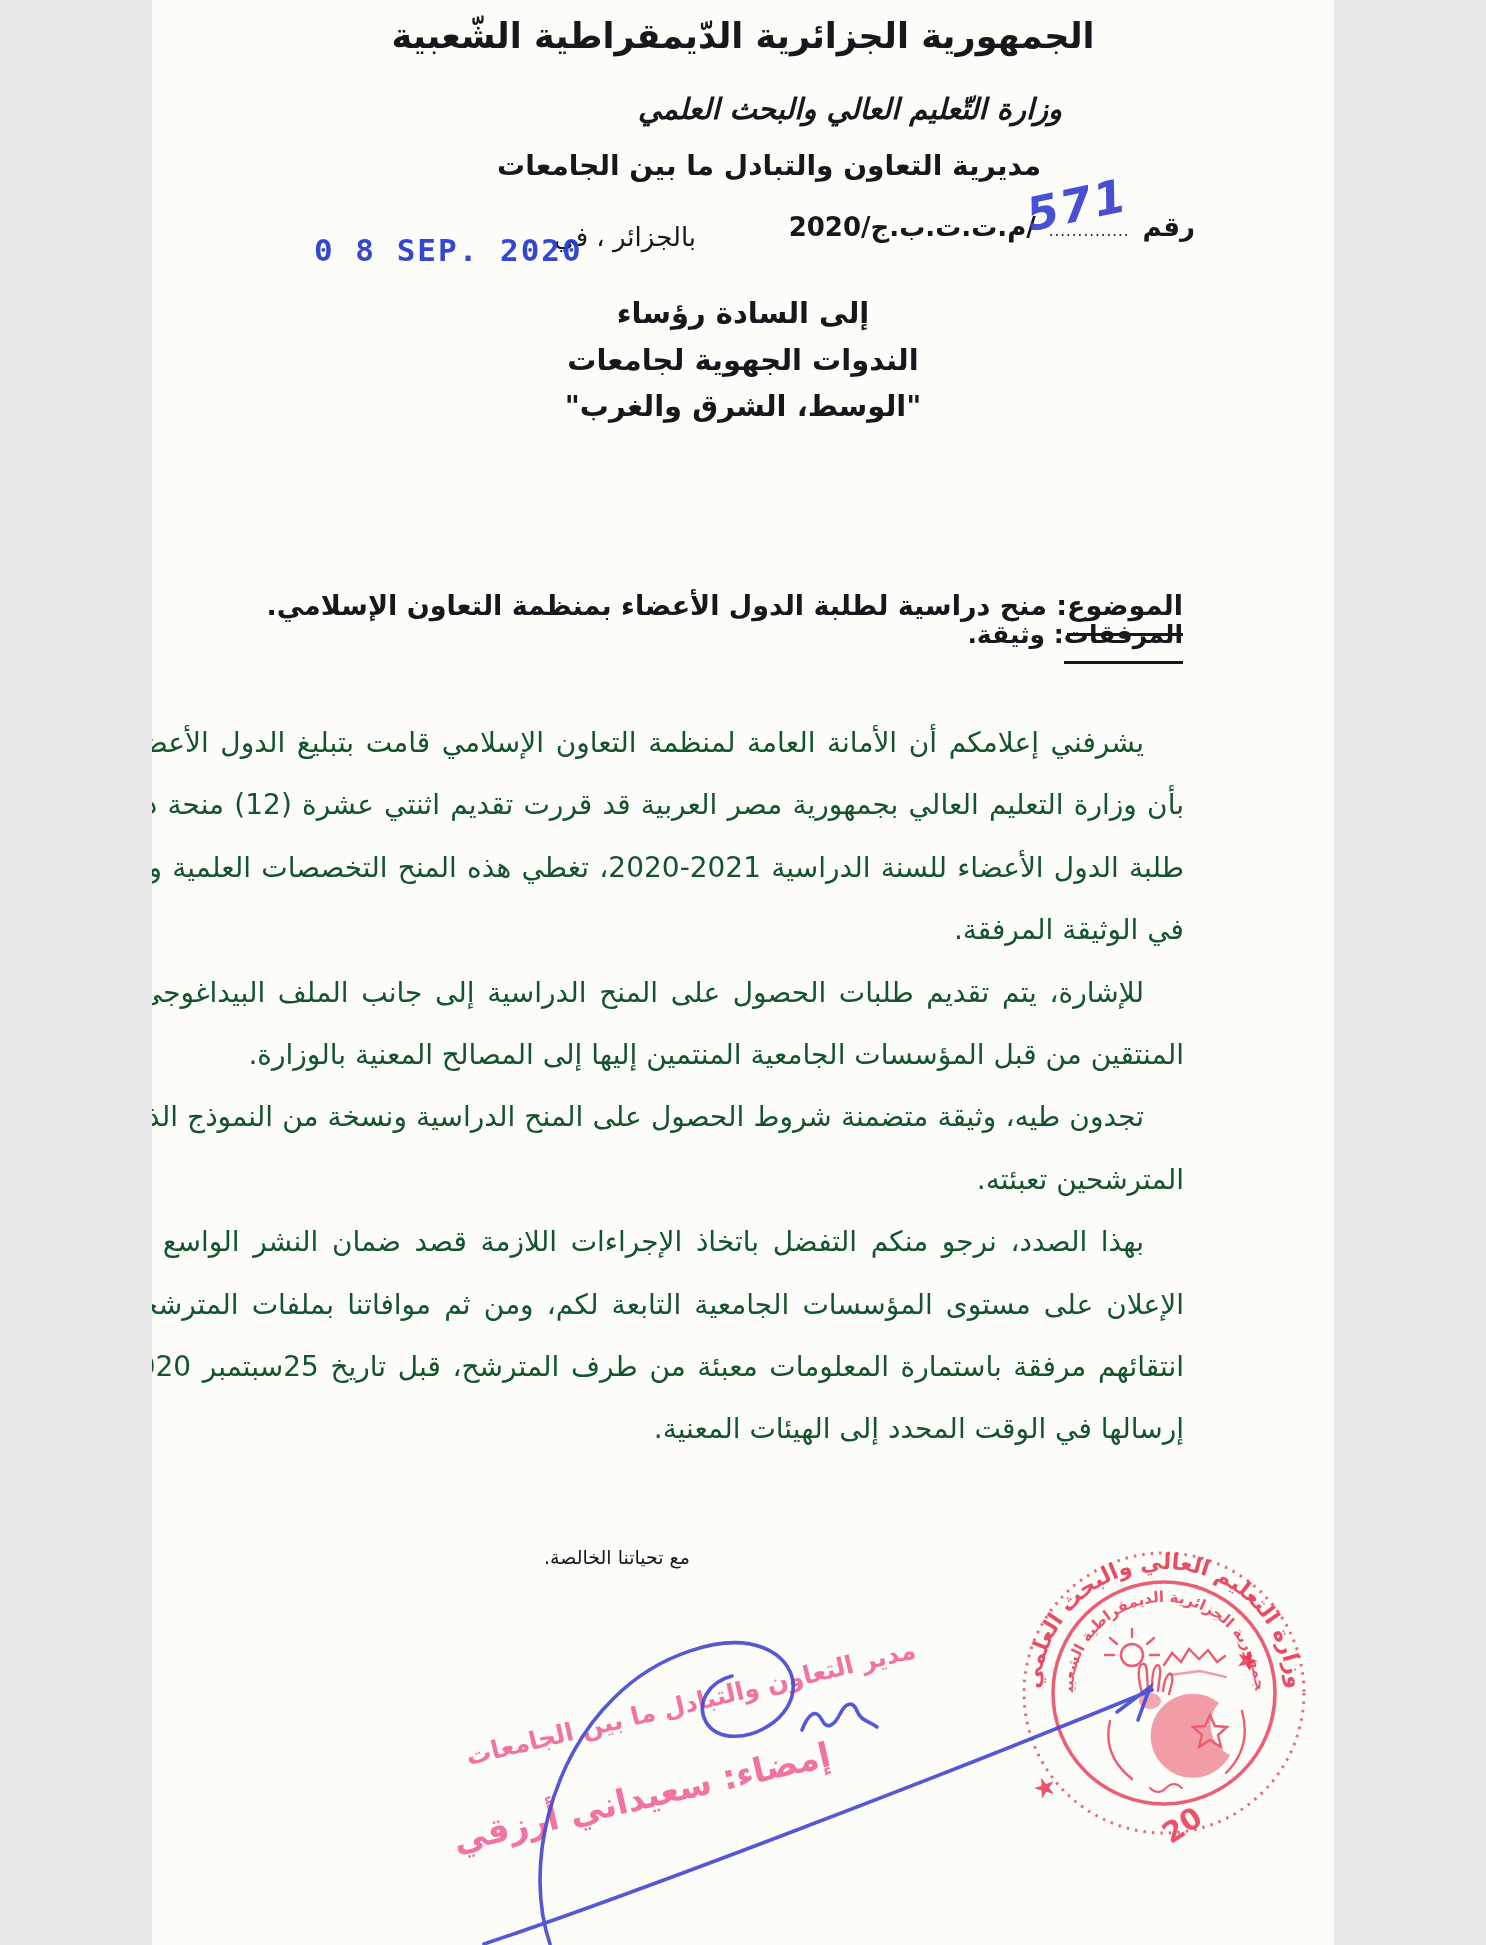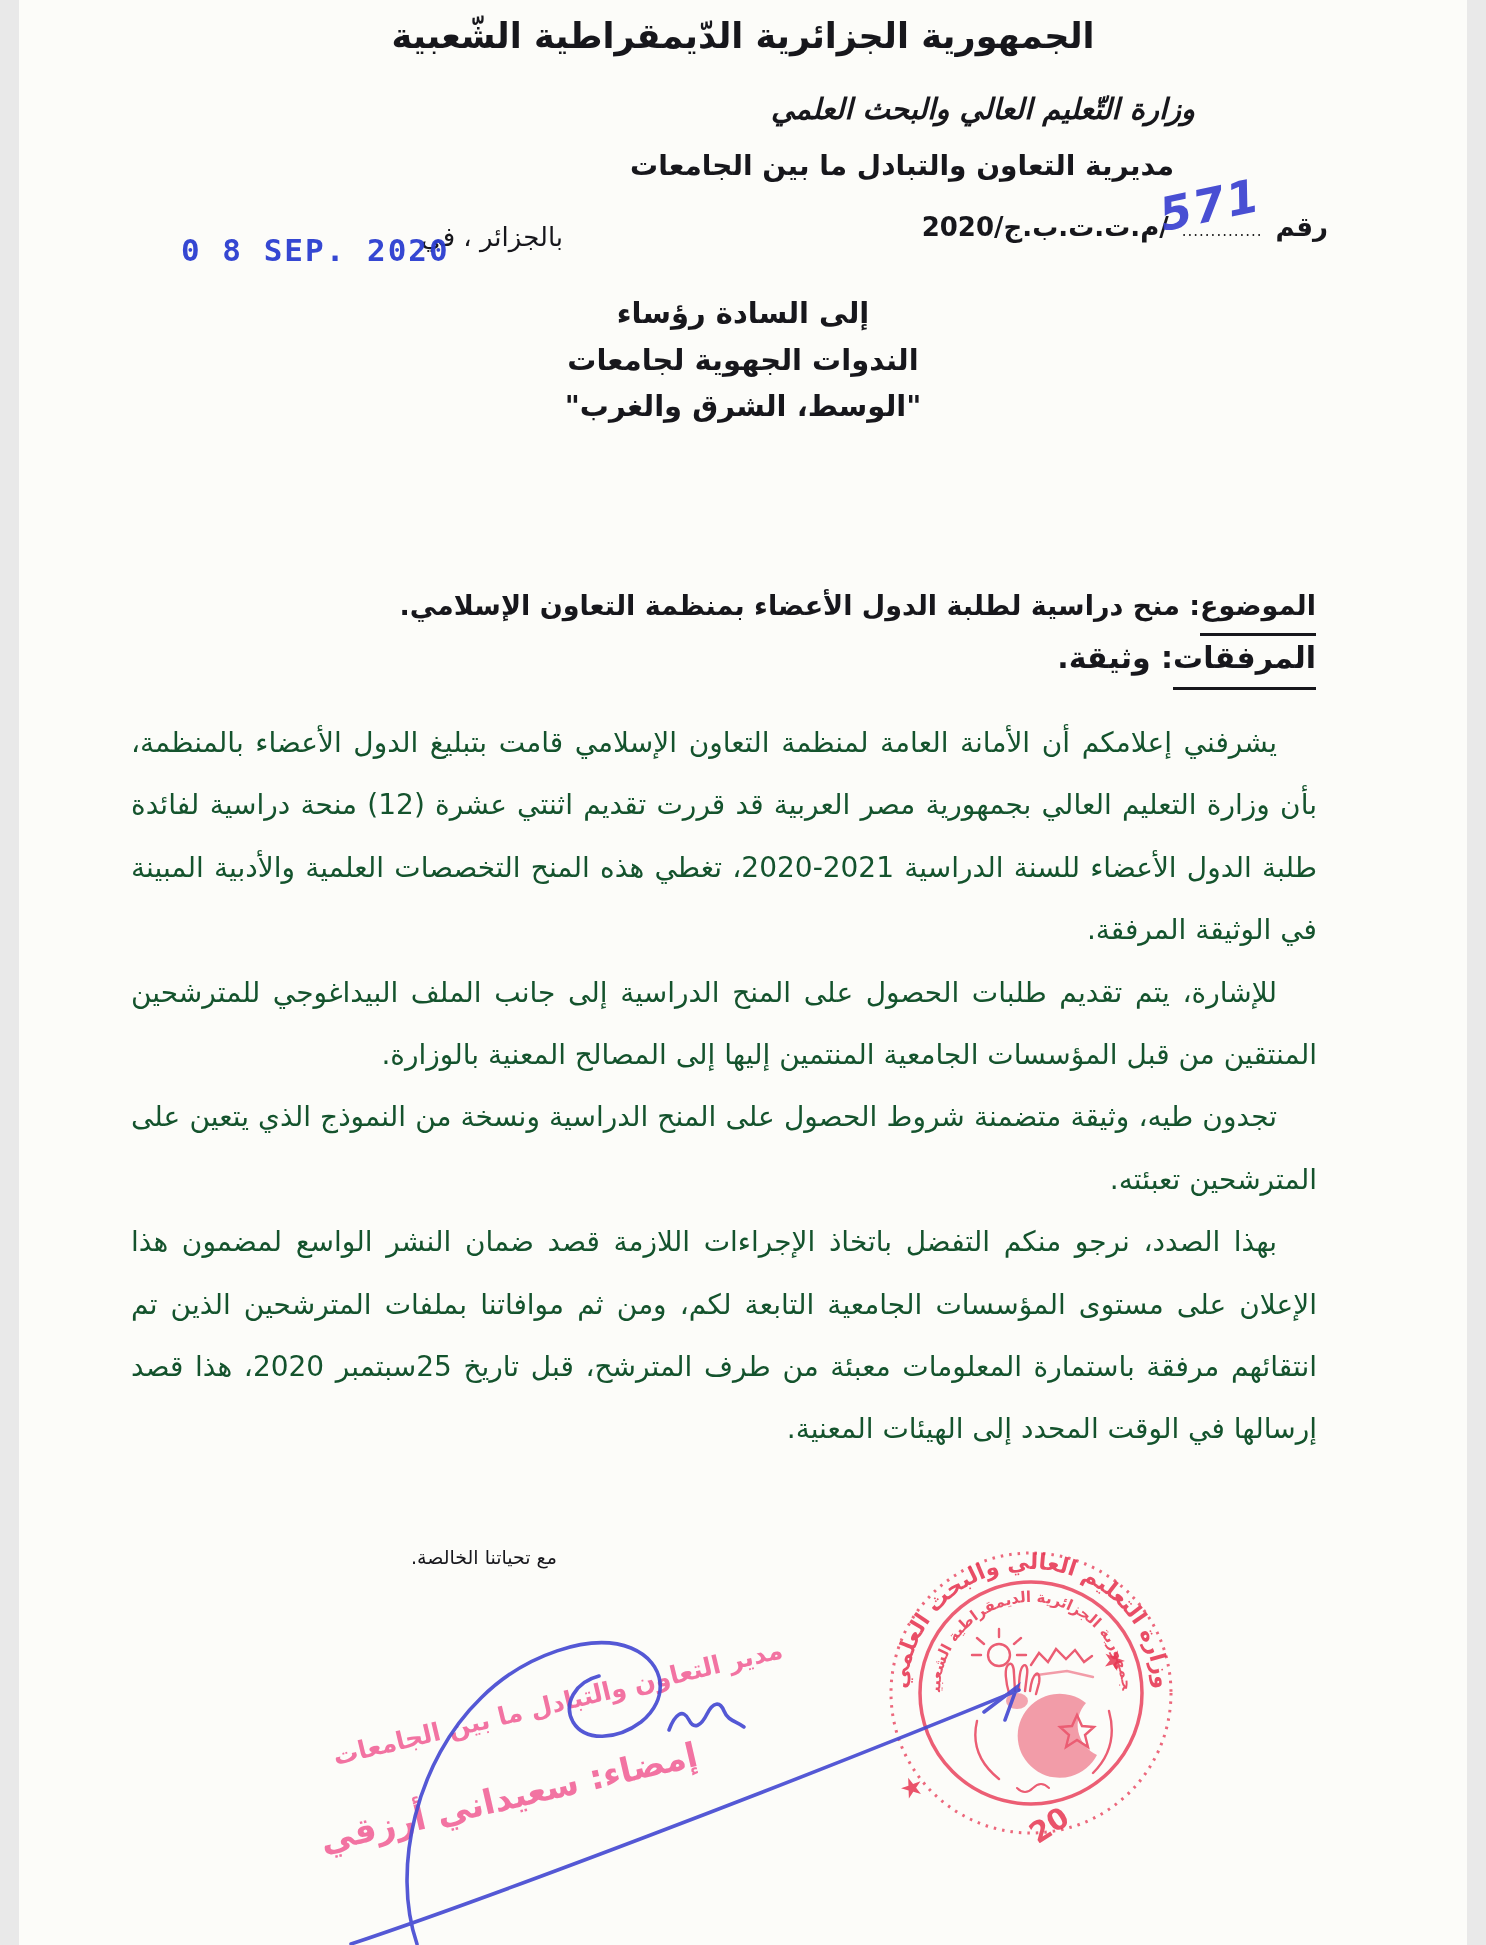--- a/index.html
+++ b/index.html
@@ -1,17 +1,17 @@
 <!DOCTYPE html>
 <html lang="ar" dir="rtl"><head>
 <meta charset="utf-8">
 <style>
   html,body{margin:0;padding:0;background:#e9e9e9;}
   #page{
-    position:relative;width:1448px;height:1945px;background:#fcfcf9;
+    position:relative;width:1182px;height:1945px;background:#fcfcf9;
     font-family:"DejaVu Sans",sans-serif;color:#17171c;direction:rtl;
     overflow:hidden;margin:0 auto;
   }
   .abs{position:absolute;}
   .centered{left:0;width:100%;text-align:center;}
   .republic{top:16px;font-size:35px;font-weight:700;letter-spacing:.5px;}
   .ministry{top:92px;right:272px;font-size:29px;font-weight:700;white-space:nowrap;font-style:italic;}
   .directorate{top:149px;right:293px;font-size:28px;font-weight:700;white-space:nowrap;}
   .ref-line{top:212px;right:139px;font-size:26px;font-weight:700;white-space:nowrap;}
   .dots-wrap{position:relative;display:inline-block;margin:0 4px;}
@@ -21,21 +21,21 @@
     font-style:italic;font-weight:700;transform:rotate(-12deg);opacity:.92;
     font-family:"DejaVu Sans",sans-serif;letter-spacing:2px;
   }
   .place-line{top:222px;left:402px;font-size:26px;font-weight:400;white-space:nowrap;}
   .date-stamp{
     top:232px;left:162px;font-family:"DejaVu Sans Mono",monospace;font-weight:700;
     font-size:31px;color:#2b3ed0;letter-spacing:2px;opacity:.95;direction:ltr;white-space:nowrap;
   }
   .addressee{top:290px;font-size:29px;font-weight:700;line-height:46.5px;}
   .subject-line{top:590px;right:151px;font-size:27px;font-weight:700;white-space:nowrap;}
-  .attachments-line{top:640px;right:151px;font-size:30px;font-weight:700;white-space:nowrap;margin-left:34px;}
+  .attachments-line{top:620px;right:151px;font-size:25px;font-weight:700;white-space:nowrap;margin-left:34px;}
   .ulbl{border-bottom:3px solid #17171c;padding-bottom:12px;}
   .body-text{
     top:712px;right:150px;width:1186px;font-size:28px;line-height:62.4px;
     text-align:justify;color:#14532d;
   }
   .body-text p{margin:0;text-indent:40px;}
   .closing{top:1546px;left:392px;font-size:19px;white-space:nowrap;}
   .pink1,.pink2{
     color:#f0558f;font-weight:700;white-space:nowrap;opacity:.82;
     transform-origin:0 100%;

